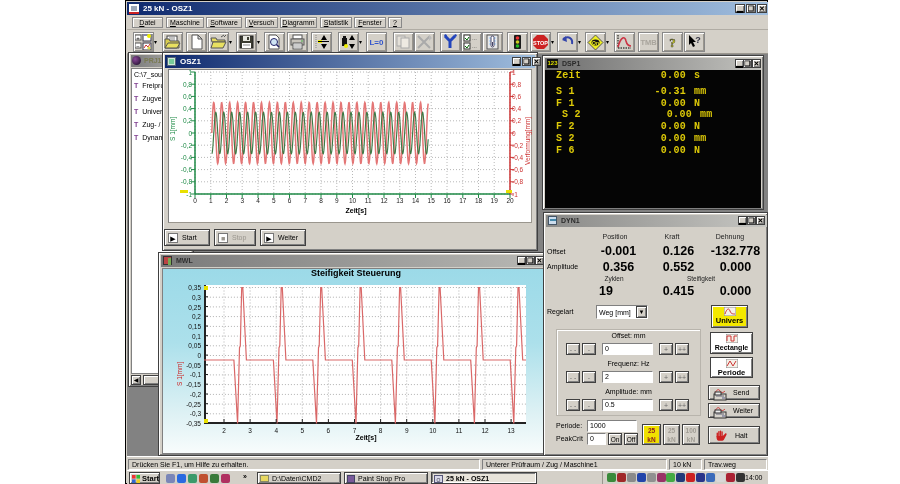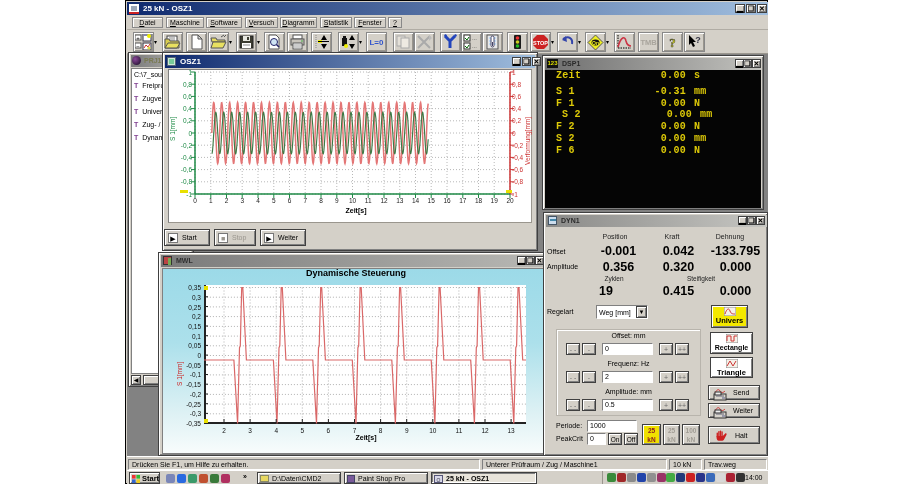--- a/index.html
+++ b/index.html
@@ -409,21 +409,21 @@
 <div class="abs" style="left:2px;top:1px;width:9px;height:9px;background:#b44;border:1px solid #333;">
             <div class="abs" style="left:4px;top:1px;width:3px;height:7px;background:#7a5;"></div>
           </div>
 <div class="abs" style="left:15px;top:0;font-size:7px;font-weight:bold;color:#303030;line-height:12px;">MWL</div>
 <div class="wbtn" style="left:356px;top:1px;"><span style="position:relative;top:2px;">▬</span></div>
 <div class="wbtn" style="left:365px;top:1px;">❐</div>
 <div class="wbtn" style="left:374px;top:1px;">✕</div>
 </div>
 <div class="abs" style="left:3px;top:15px;width:382px;height:186px;background:linear-gradient(180deg,#9cdae8 0%,#ace0eb 40%,#ddf1f4 78%,#f8fcfc 100%);border:1px solid #808080;"></div>
 </div>
-<div class="abs" style="left:130px;top:267px;width:200px;text-align:center;font-size:9px;font-weight:bold;color:#000;">Dynamische Steuerung</div>
+<div class="abs" style="left:130px;top:267px;width:200px;text-align:center;font-size:9px;font-weight:bold;color:#000;">Steifigkeit Steuerung</div>
 <div class="abs" style="left:78px;top:284px;width:322px;height:139px;background:#fff;"></div>
 <div class="abs" style="left:53px;top:283.1px;width:22px;text-align:right;font-size:6.5px;color:#111;line-height:7px;">0,35</div>
       <div class="abs" style="left:53px;top:292.8px;width:22px;text-align:right;font-size:6.5px;color:#111;line-height:7px;">0,3</div>
       <div class="abs" style="left:53px;top:302.5px;width:22px;text-align:right;font-size:6.5px;color:#111;line-height:7px;">0,25</div>
       <div class="abs" style="left:53px;top:312.2px;width:22px;text-align:right;font-size:6.5px;color:#111;line-height:7px;">0,2</div>
       <div class="abs" style="left:53px;top:321.9px;width:22px;text-align:right;font-size:6.5px;color:#111;line-height:7px;">0,15</div>
       <div class="abs" style="left:53px;top:331.6px;width:22px;text-align:right;font-size:6.5px;color:#111;line-height:7px;">0,1</div>
       <div class="abs" style="left:53px;top:341.3px;width:22px;text-align:right;font-size:6.5px;color:#111;line-height:7px;">0,05</div>
       <div class="abs" style="left:53px;top:351.0px;width:22px;text-align:right;font-size:6.5px;color:#111;line-height:7px;">0</div>
       <div class="abs" style="left:53px;top:360.7px;width:22px;text-align:right;font-size:6.5px;color:#111;line-height:7px;">-0,05</div>
@@ -568,24 +568,24 @@
 <div class="wbtn" style="left:201px;top:1px;">❐</div>
 <div class="wbtn" style="left:210px;top:1px;">✕</div>
 </div>
 </div>
 <div class="abs t7" style="left:464px;top:232px;width:50px;text-align:center;color:#222;">Position</div>
 <div class="abs t7" style="left:526px;top:232px;width:40px;text-align:center;color:#222;">Kraft</div>
 <div class="abs t7" style="left:579px;top:232px;width:50px;text-align:center;color:#222;">Dehnung</div>
 <div class="abs t7" style="left:421px;top:247px;">Offset</div>
 <div class="abs t7" style="left:421px;top:262px;">Amplitude</div>
 <div class="abs" style="left:455px;top:243px;width:75px;text-align:center;font-size:12.5px;font-weight:bold;color:#000;">-0.001</div>
-<div class="abs" style="left:525px;top:243px;width:55px;text-align:center;font-size:12.5px;font-weight:bold;color:#000;">0.042</div>
-<div class="abs" style="left:577px;top:243px;width:65px;text-align:center;font-size:12.5px;font-weight:bold;color:#000;">-133.795</div>
+<div class="abs" style="left:525px;top:243px;width:55px;text-align:center;font-size:12.5px;font-weight:bold;color:#000;">0.126</div>
+<div class="abs" style="left:577px;top:243px;width:65px;text-align:center;font-size:12.5px;font-weight:bold;color:#000;">-132.778</div>
 <div class="abs" style="left:455px;top:259px;width:75px;text-align:center;font-size:12.5px;font-weight:bold;color:#000;">0.356</div>
-<div class="abs" style="left:525px;top:259px;width:55px;text-align:center;font-size:12.5px;font-weight:bold;color:#000;">0.320</div>
+<div class="abs" style="left:525px;top:259px;width:55px;text-align:center;font-size:12.5px;font-weight:bold;color:#000;">0.552</div>
 <div class="abs" style="left:577px;top:259px;width:65px;text-align:center;font-size:12.5px;font-weight:bold;color:#000;">0.000</div>
 <div class="abs t65" style="left:463px;top:274px;width:50px;text-align:center;color:#222;">Zyklen</div>
 <div class="abs t65" style="left:550px;top:274px;width:50px;text-align:center;color:#222;">Steifigkeit</div>
 <div class="abs" style="left:455px;top:283px;width:50px;text-align:center;font-size:12.5px;font-weight:bold;color:#000;">19</div>
 <div class="abs" style="left:525px;top:283px;width:55px;text-align:center;font-size:12.5px;font-weight:bold;color:#000;">0.415</div>
 <div class="abs" style="left:577px;top:283px;width:65px;text-align:center;font-size:12.5px;font-weight:bold;color:#000;">0.000</div>
 <div class="abs t7" style="left:421px;top:307px;">Regelart</div>
 <div class="abs sunk" style="left:470px;top:304px;width:52px;height:14px;background:#fff;">
 <div class="abs" style="left:2px;top:1px;font-size:7px;color:#000;line-height:11px;">Weg [mm]</div>
 <div class="abs btn3" style="right:0;top:0;width:11px;height:12px;font-size:6px;text-align:center;line-height:11px;">▼</div>
@@ -646,21 +646,21 @@
             <rect x="0" y="0" width="12" height="9" fill="#f4f0e8" stroke="#888"></rect>
             <path d="M1 7V2h4v5h3V2h3" stroke="#c33" fill="none"></path>
           </svg></div>
         <div style="font-size:7px;font-weight:bold;margin-top:1px;line-height:8px;">Rectangle</div>
       </div>
 <div class="abs" style="left:584px;top:356px;width:43px;height:21px;background:#fff;border:1px solid #404040;box-shadow:inset 1px 1px 0 #fff,inset -1px -1px 0 #808080;text-align:center;">
 <div style="margin-top:1px;line-height:0;"><svg width="12" height="9" viewBox="0 0 12 9">
             <rect x="0" y="0" width="12" height="9" fill="#f4f0e8" stroke="#888"></rect>
             <path d="M1 7l3-5 3 5 3-5" stroke="#c33" fill="none"></path>
           </svg></div>
-        <div style="font-size:7.5px;font-weight:bold;margin-top:1px;line-height:8px;">Triangle</div>
+        <div style="font-size:7.5px;font-weight:bold;margin-top:1px;line-height:8px;">Periode</div>
       </div>
 <div class="abs btn3" style="left:582px;top:384px;width:52px;height:15px;">
         <div class="abs" style="left:4px;top:1px;"><svg width="15" height="12" viewBox="0 0 15 12">
             <path d="M2 4c2-4 4-4 5-2s3 2 5 0" stroke="#c33" fill="none"></path>
             <rect x="1" y="5" width="12" height="6" fill="#d8d4cc" stroke="#333"></rect>
             <rect x="2" y="3" width="6" height="3" fill="#eee" stroke="#333"></rect>
             <line x1="3" y1="7" x2="11" y2="7" stroke="#667"></line>
             <rect x="9" y="8" width="3" height="2" fill="#99a"></rect>
           </svg></div>
         <div class="abs" style="left:24px;top:0;font-size:7px;line-height:14px;color:#000;">Send</div>

